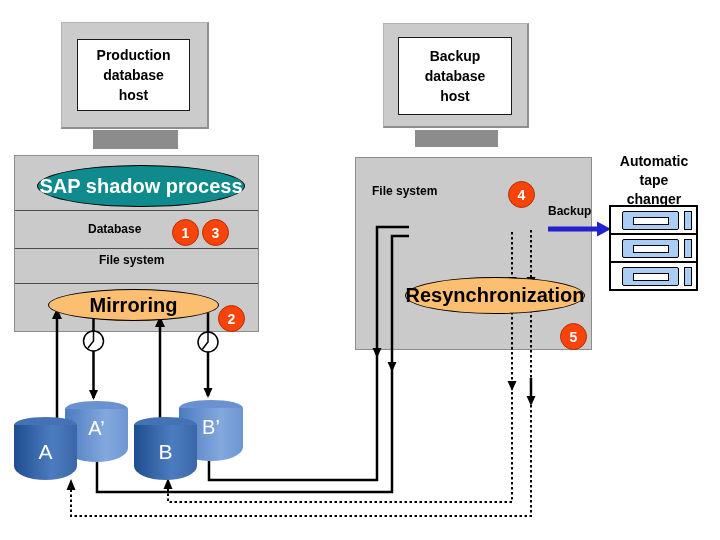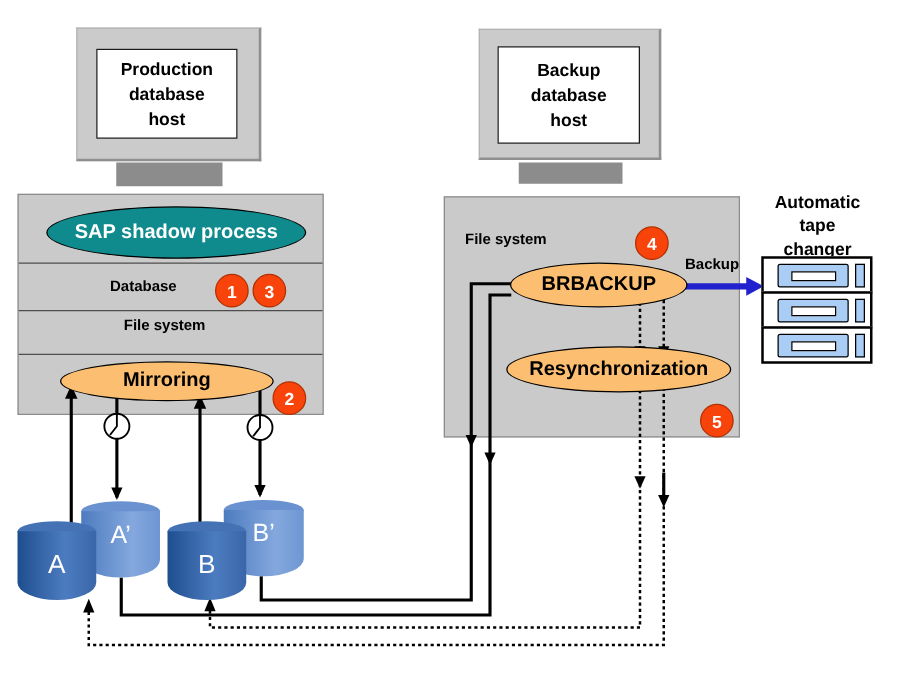--- a/index.html
+++ b/index.html
@@ -10,21 +10,21 @@
   .divider{position:absolute;left:0;right:0;height:1px;background:#4d4d4d;}
   
   .monitor{position:absolute;background:#CBCBCB;border:1px solid #b3b3b3;
            border-right:2px solid #8f8f8f;border-bottom:2px solid #8f8f8f;z-index:3;}
   .screen{position:absolute;background:#fff;border:1px solid #1a1a1a;display:flex;
           align-items:center;justify-content:center;text-align:center;
           font-weight:bold;font-size:14px;line-height:20px;white-space:pre-line;}
   .stand{position:absolute;background:#8C8C8C;z-index:3;}
   
   .ellipse{position:absolute;border-radius:50%;border:1.5px solid #000;display:flex;
-           align-items:center;justify-content:center;font-weight:bold;font-size:16px;z-index:3;}
+           align-items:center;justify-content:center;font-weight:bold;font-size:20px;z-index:3;}
   .ellipse.teal{background:var(--teal);color:#fff;}
   .ellipse.orange{background:var(--orange);color:#000;}
   
   .step{position:absolute;width:25px;height:25px;border-radius:50%;background:var(--step);
         border:1px solid #b33000;color:#fff;font-weight:bold;font-size:14px;display:flex;
         align-items:center;justify-content:center;z-index:4;}
   .label{position:absolute;font-weight:bold;font-size:12px;z-index:3;white-space:nowrap;}
   .prewrap{white-space:pre-line;text-align:center;}
   
   #wires{position:absolute;left:0;top:0;z-index:2;}
@@ -124,23 +124,20 @@
   <div class="step" style="left:172px;top:219px;">1</div>
   <div class="step" style="left:202px;top:219px;">3</div>
   <div class="label" style="left:99px;top:253px;">File system</div>
   <div class="ellipse orange" style="left:48px;top:289px;width:169px;height:30px;">
     <span>Mirroring</span>
   </div>
   <div class="step" style="left:218px;top:305px;">2</div>
 
   <div class="label" style="left:372px;top:184px;">File system</div>
   <div class="step" style="left:508px;top:181px;">4</div>
-  <div class="ellipse orange" style="left:408px;top:210px;width:140px;height:34px;">
-    <span>BRBACKUP</span>
-  </div>
   <div class="label" style="left:548px;top:204px;">Backup</div>
   <div class="ellipse orange" style="left:405px;top:277px;width:178px;height:35px;">
     <span>Resynchronization</span>
   </div>
   <div class="step" style="left:560px;top:323px;">5</div>
 
   <div class="label prewrap" style="left:609px;top:152px;width:90px;font-size:14px;line-height:19px;">Automatic
 tape
 changer</div>
   <div class="tape-unit" style="left:609px;top:205px;">

